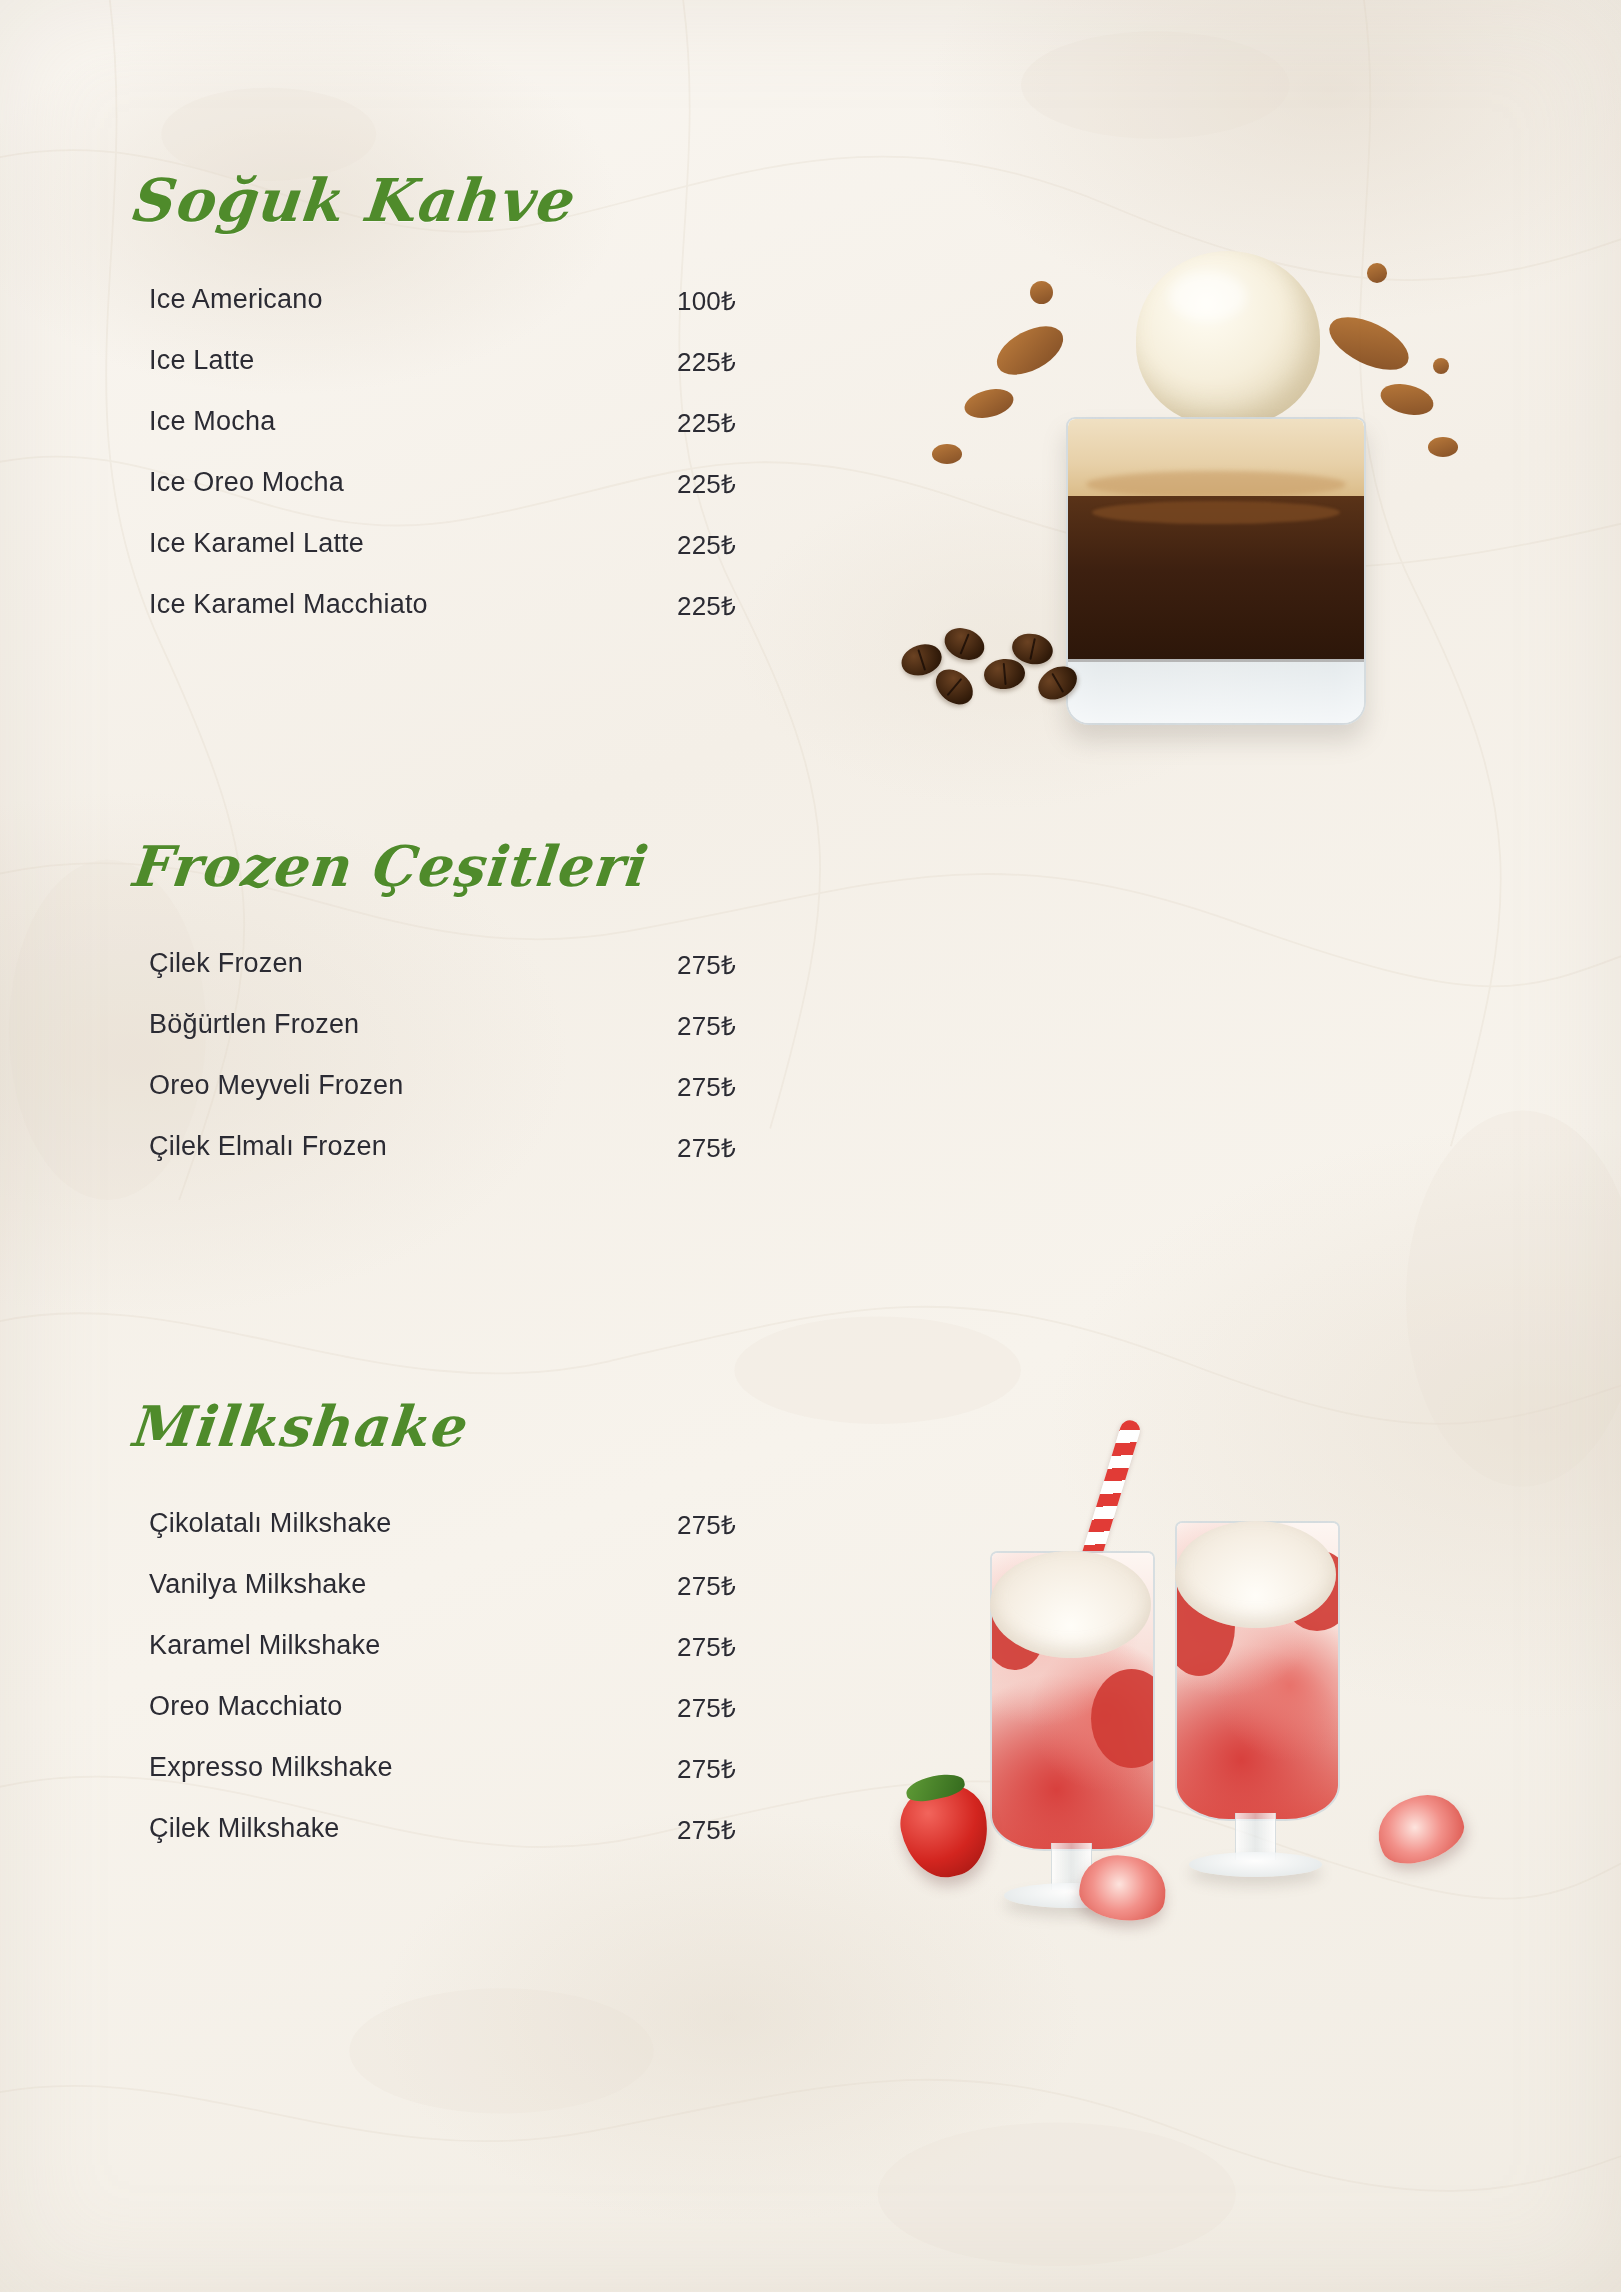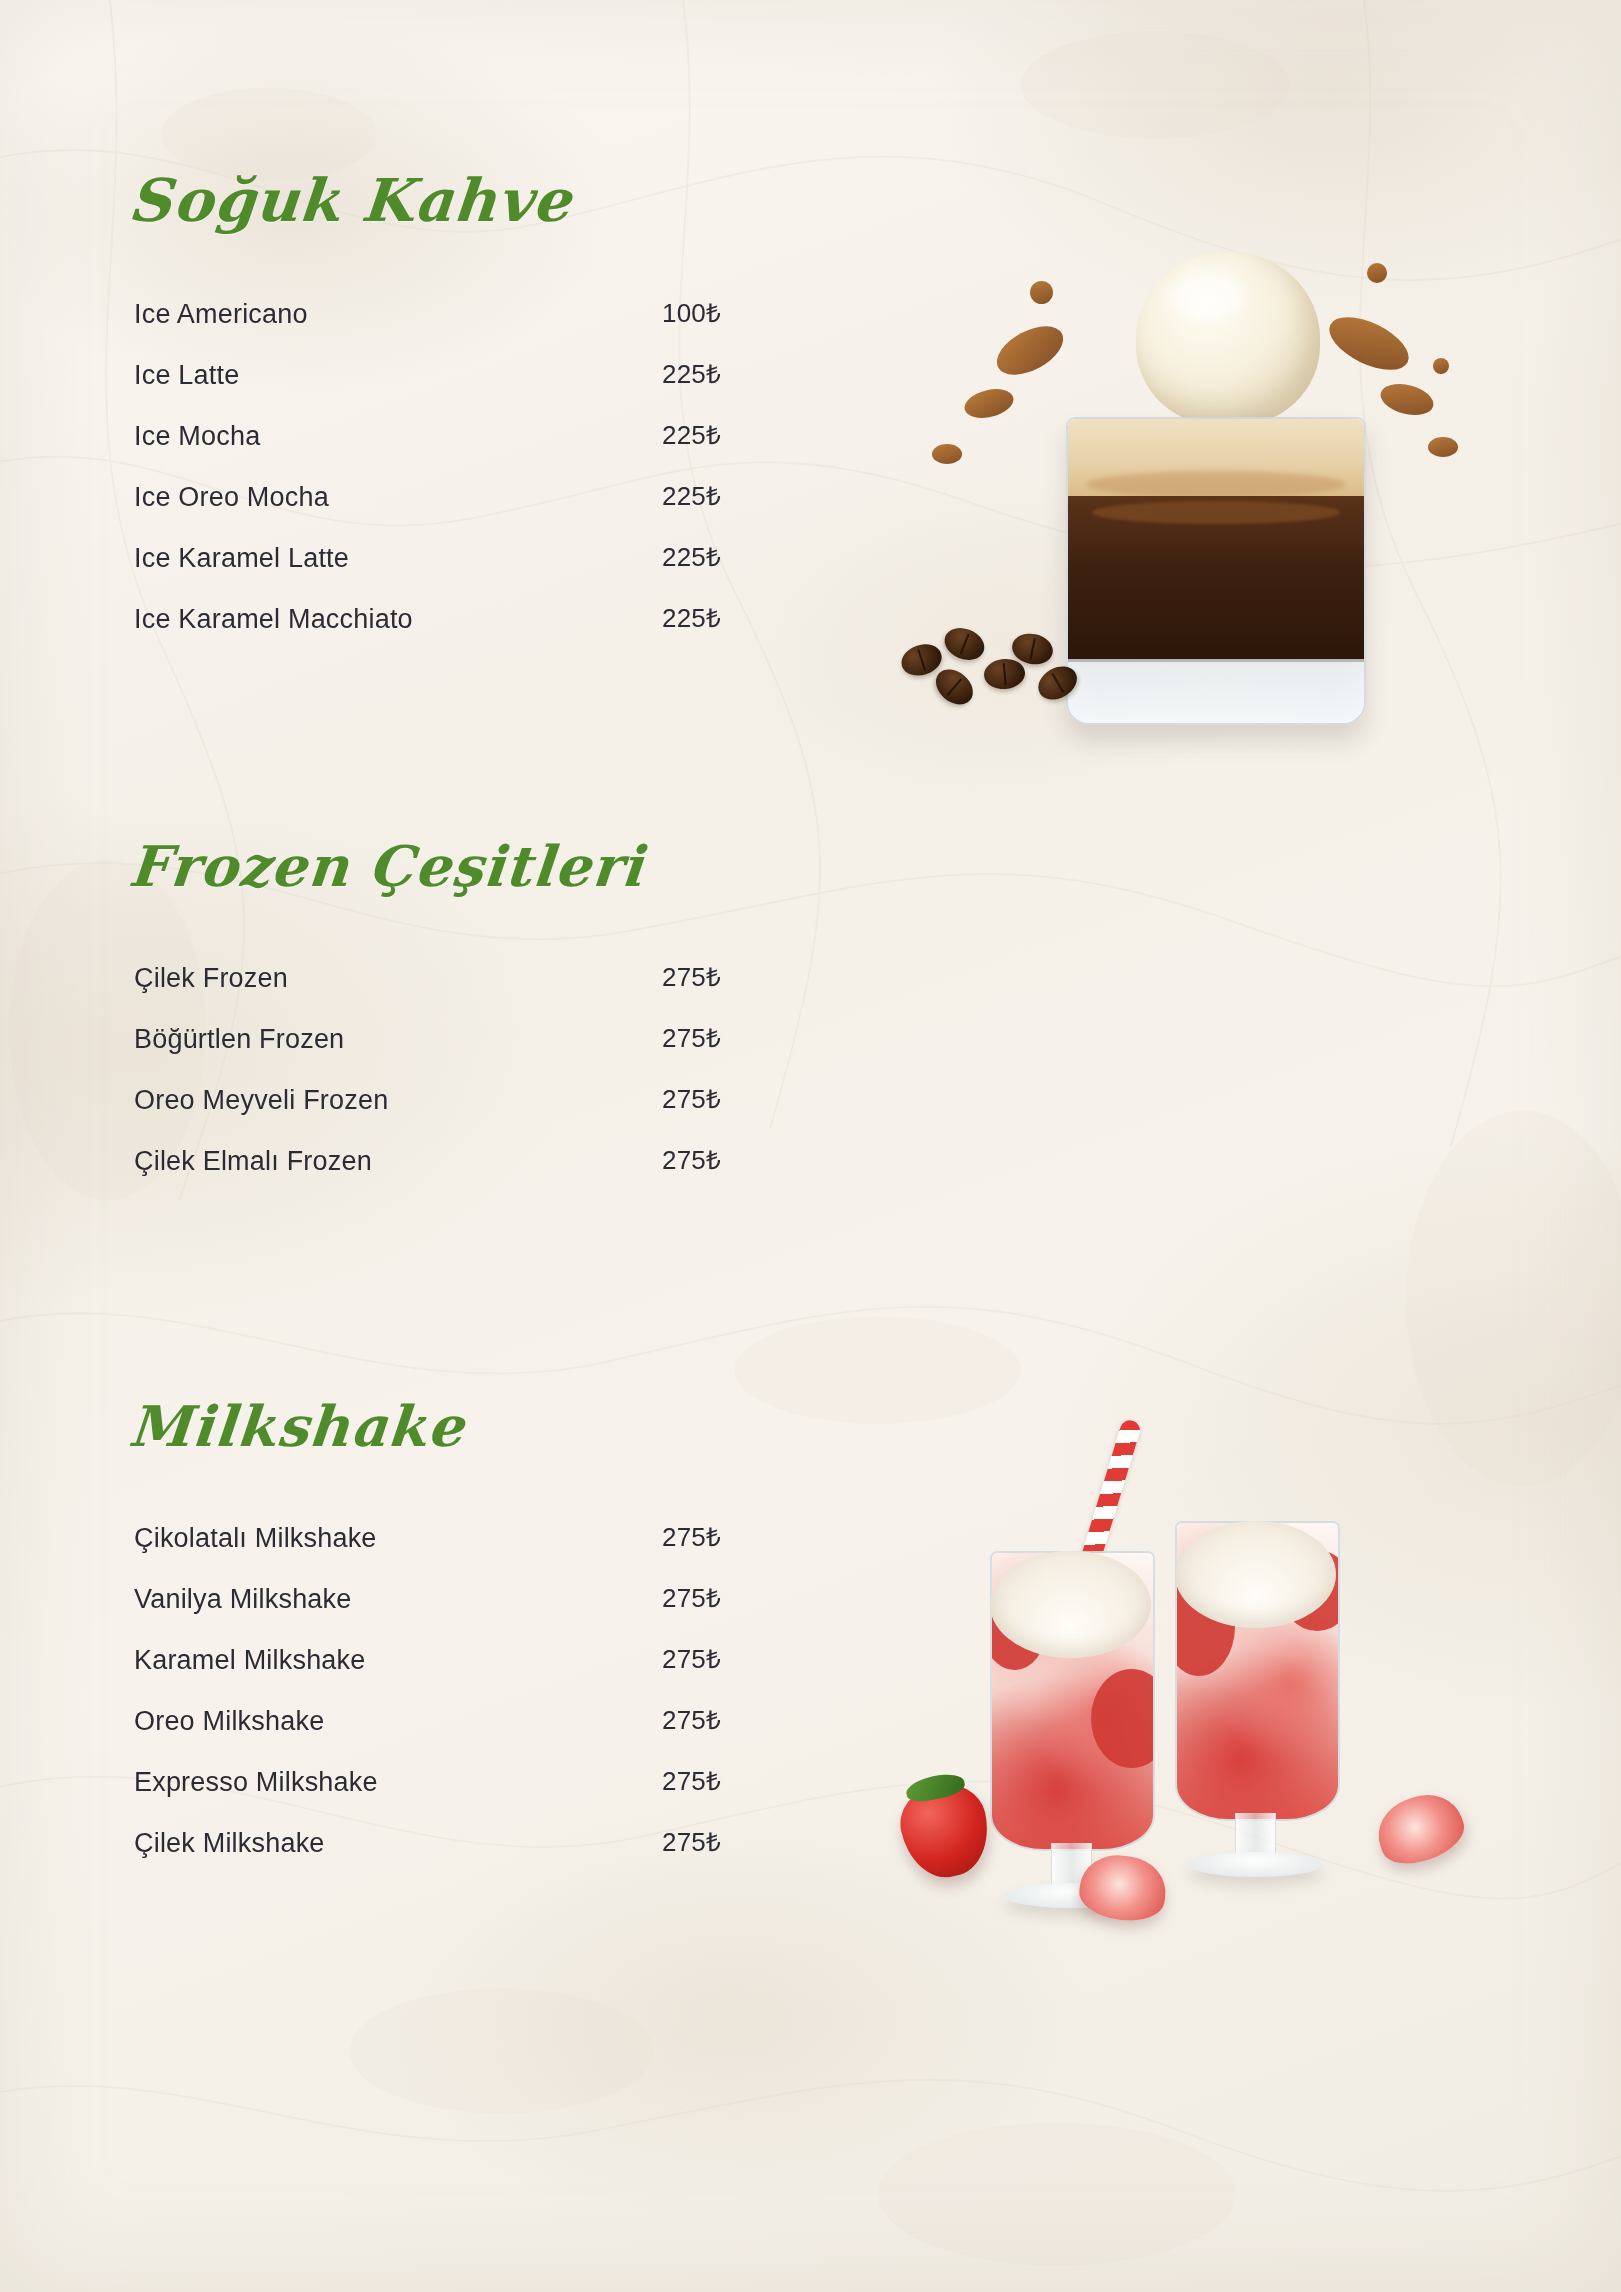--- a/index.html
+++ b/index.html
@@ -58,22 +58,23 @@
   }
   .t-soguk   { font-size: 59px; }
   .t-frozen  { font-size: 56px; }
   .t-milk    { font-size: 56px; }
 
   .items {
     margin-top: 34px;
   }
   .item-row {
     display: flex;
-    align-items: flex-end;
+    align-items: center;
     height: 61px;
+    margin-left: 15px;
   }
   .item-name {
     width: 528px;
     font-size: 27px;
     color: #2b2b33;
     font-family: "Liberation Sans", sans-serif;
     letter-spacing: 0.2px;
   }
   .item-price {
     font-size: 26px;
@@ -370,21 +371,21 @@
       </div>
       <div class="item-row">
         <span class="item-name">Vanilya Milkshake</span>
         <span class="item-price">275₺</span>
       </div>
       <div class="item-row">
         <span class="item-name">Karamel Milkshake</span>
         <span class="item-price">275₺</span>
       </div>
       <div class="item-row">
-        <span class="item-name">Oreo Milkshake</span>
+        <span class="item-name">Oreo Macchiato</span>
         <span class="item-price">275₺</span>
       </div>
       <div class="item-row">
         <span class="item-name">Expresso Milkshake</span>
         <span class="item-price">275₺</span>
       </div>
       <div class="item-row">
         <span class="item-name">Çilek Milkshake</span>
         <span class="item-price">275₺</span>
       </div>

